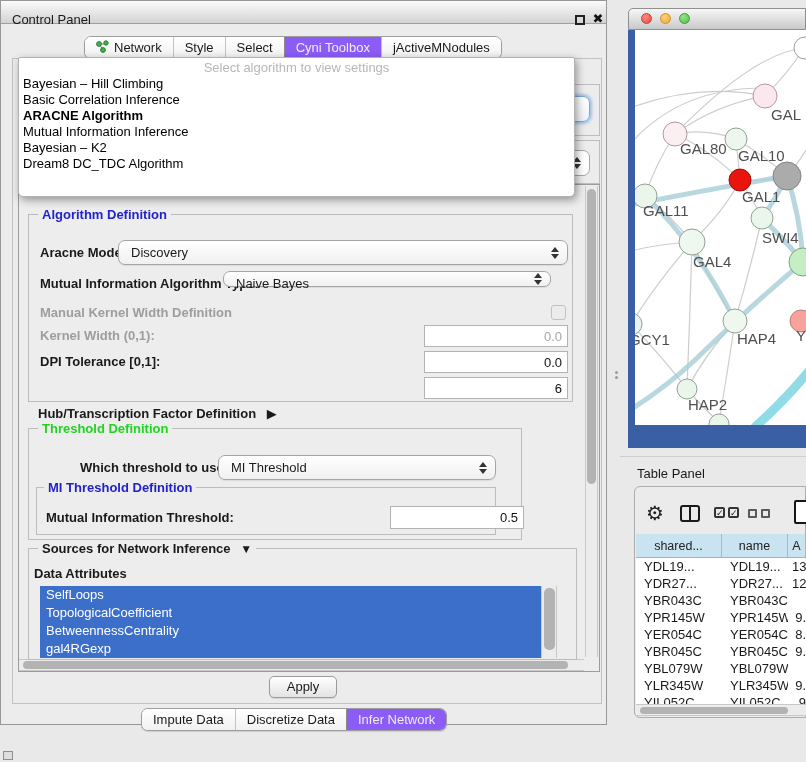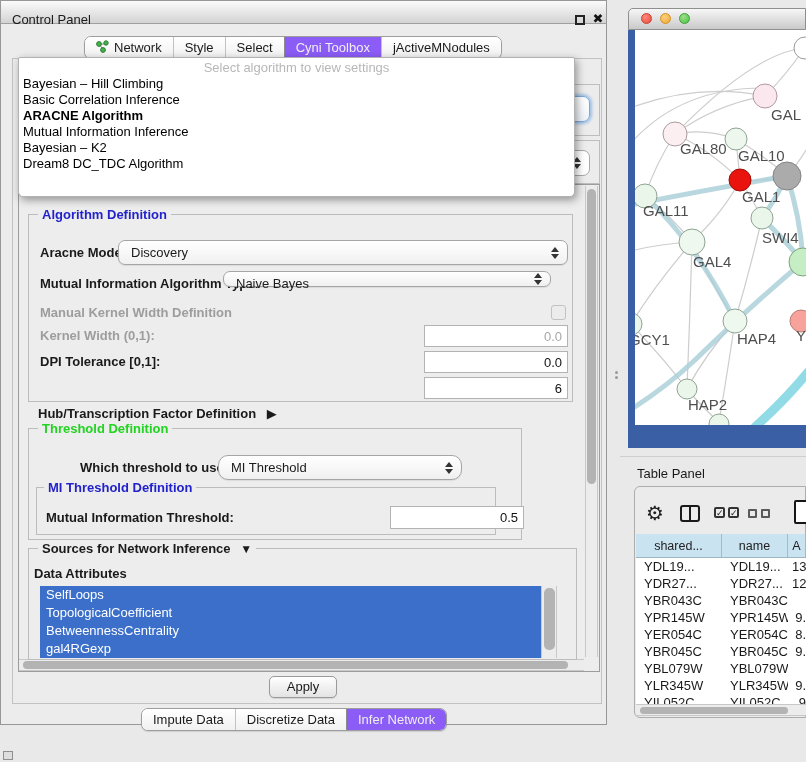--- a/index.html
+++ b/index.html
@@ -213,21 +213,21 @@
 
   <div class="abs" style="left:38px; top:405px; height:18px; line-height:18px;">
     <span class="lbl">Hub/Transcription Factor Definition</span>
     <span style="margin-left:7px; font-size:13px;">▶</span>
   </div>
 
   <div class="abs grp" style="left:28px; top:428px; width:494px; height:112px;"></div>
   <div class="abs grp-title t-green" style="left:38px; top:421px;">Threshold Definition</div>
 
   <div class="abs lbl" style="left:80px; top:455px; height:25px; line-height:25px;">Which threshold to use:</div>
-  <div class="abs combo" style="left:218px; top:455px; width:244px; height:25px;border-radius:10px;">
+  <div class="abs combo" style="left:218px; top:455px; width:278px; height:25px;">
     <span>MI Threshold</span>
     <span class="spin"></span>
   </div>
 
   <div class="abs grp" style="left:36px; top:487px; width:460px; height:48px;"></div>
   <div class="abs grp-title t-blue" style="left:44px; top:480px;">MI Threshold Definition</div>
   <div class="abs lbl" style="left:46px; top:506px; height:23px; line-height:23px;">Mutual Information Threshold:</div>
   <input class="field" style="left: 383px; top: 506px; width: 134px; height: 23px; margin-left: 7px;" readonly="" value="0.5">
 
   <div class="abs grp" style="left:28px; top:548px; width:549px; height:112px;"></div>

